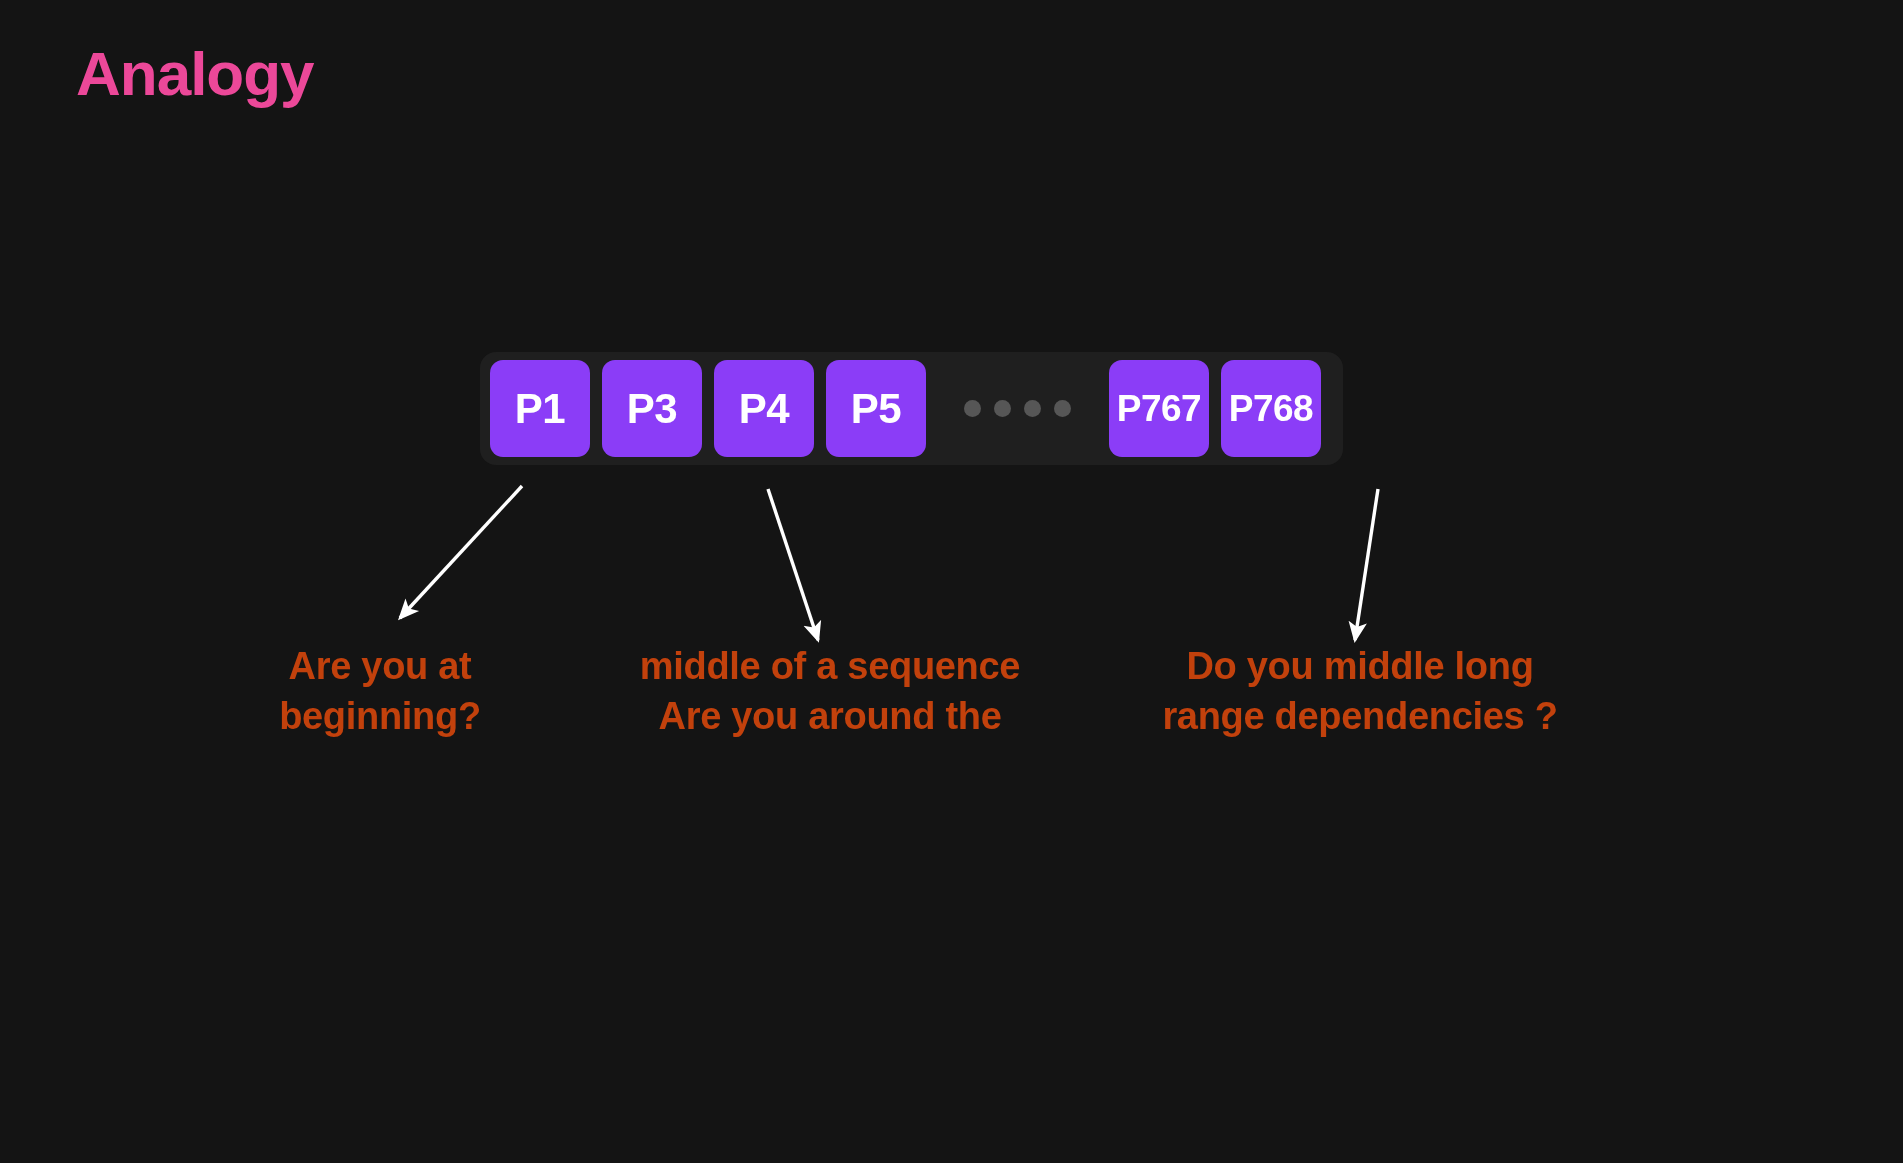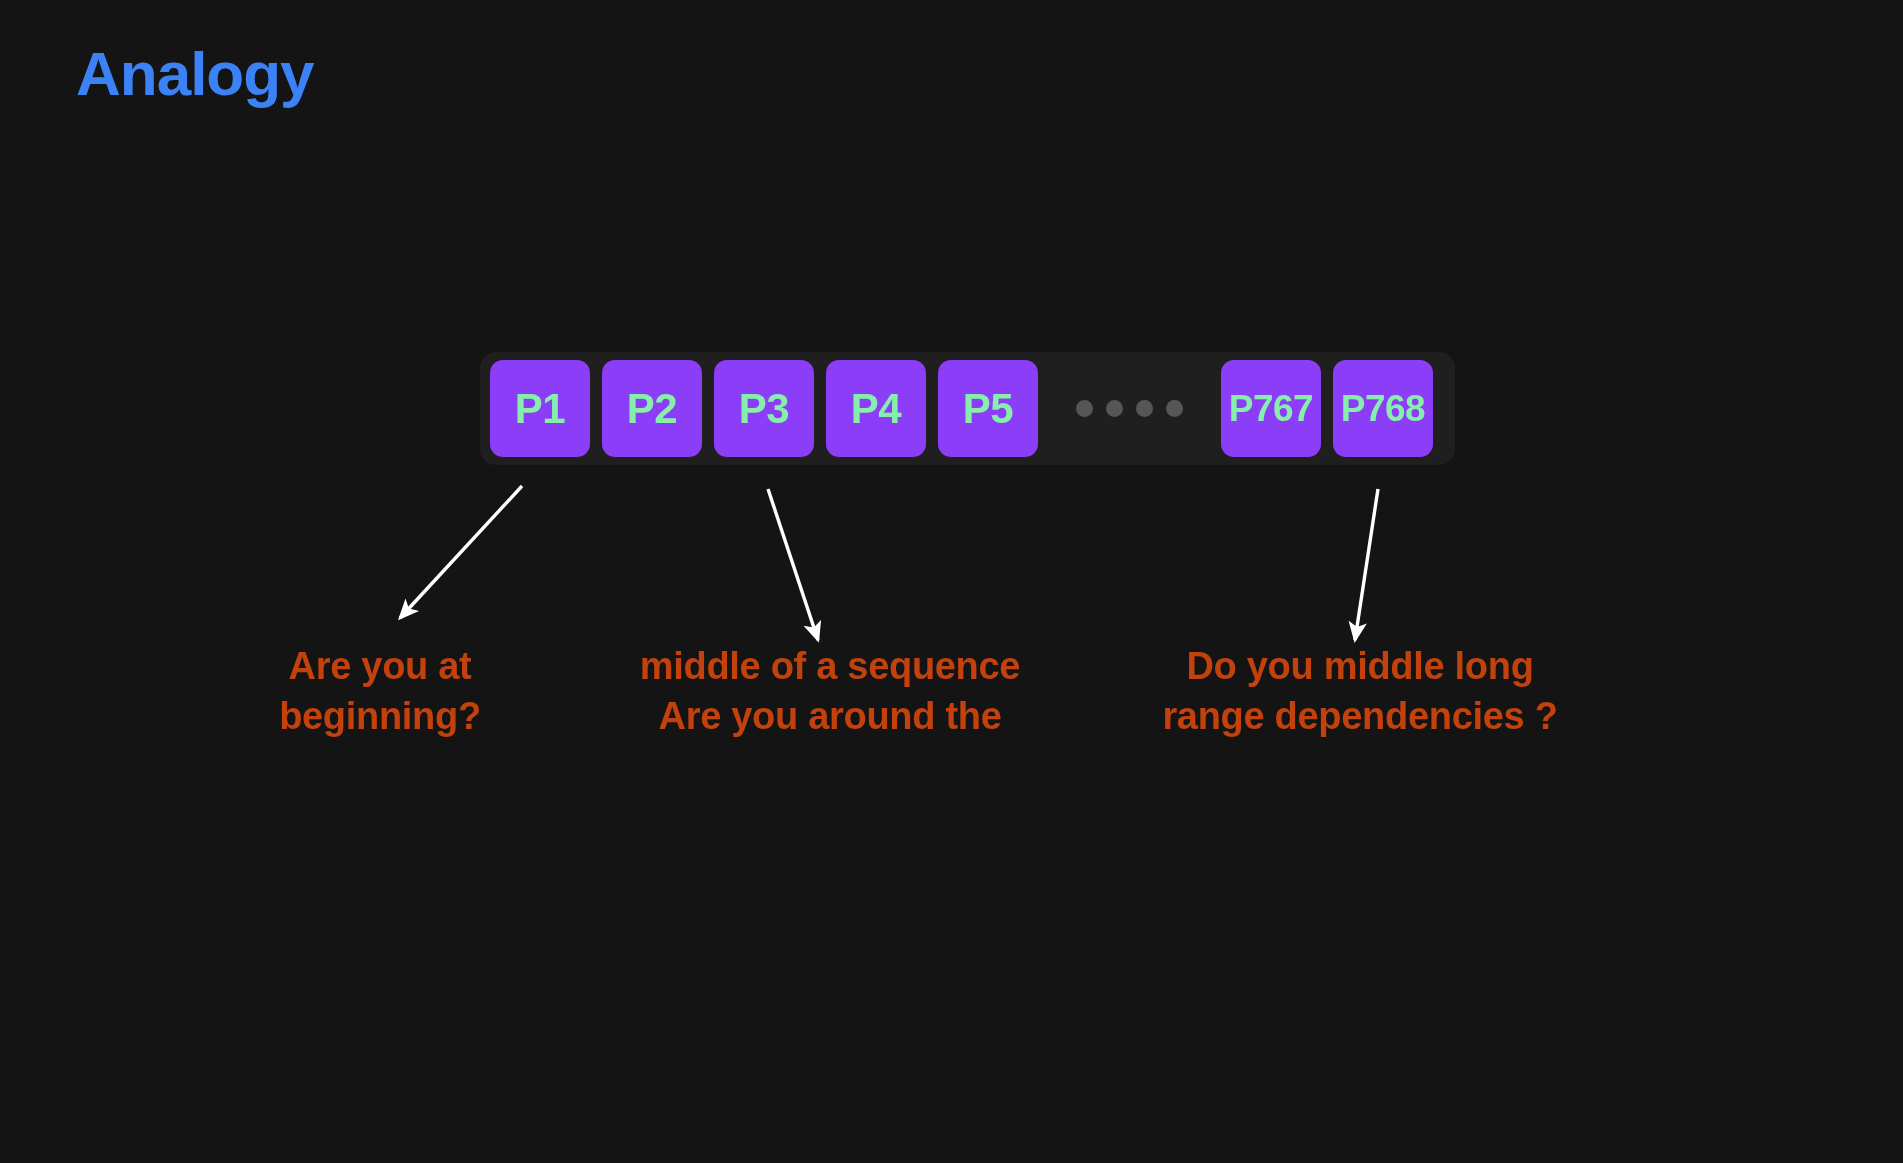--- a/index.html
+++ b/index.html
@@ -22,21 +22,21 @@
   }
 
   
   #slide-title {
     position: absolute;
     left: 76px;
     top: 38px;
     font-size: 62px;
     font-weight: 700;
     letter-spacing: -1px;
-    color: #3b82f6;
+    color: #ec4899;
     line-height: 1.15;
     white-space: nowrap;
     text-align: right;
   }
 
   
   #token-strip {
     position: absolute;
     left: 480px;
     top: 352px;
@@ -51,21 +51,21 @@
 
   .token {
     width: 100px;
     height: 97px;
     flex: 0 0 auto;
     background: #8b3df7;
     border-radius: 13px;
     display: flex;
     align-items: center;
     justify-content: center;
-    color: #86efac;
+    color: #ffffff;
     font-size: 42px;
     font-weight: 700;
     letter-spacing: -0.5px;
     margin-right: 12px;
   }
   .token.wide { width: 100px; font-size: 37px; }
   .token.last { margin-right: 12px; }
 
   #ellipsis-gap {
     flex: 0 0 auto;
@@ -113,21 +113,20 @@
 </head>
 <body>
 
 <div id="slide">
 
   <div id="slide-title">Analogy</div>
 
   <div id="token-strip">
 
     <div class="token">P1</div>
-    <div class="token">P2</div>
     <div class="token">P3</div>
     <div class="token">P4</div>
     <div class="token">P5</div>
 
     <div id="ellipsis-gap">
       <span class="ellipsis-dot"></span>
       <span class="ellipsis-dot"></span>
       <span class="ellipsis-dot"></span>
       <span class="ellipsis-dot"></span>
     </div>

